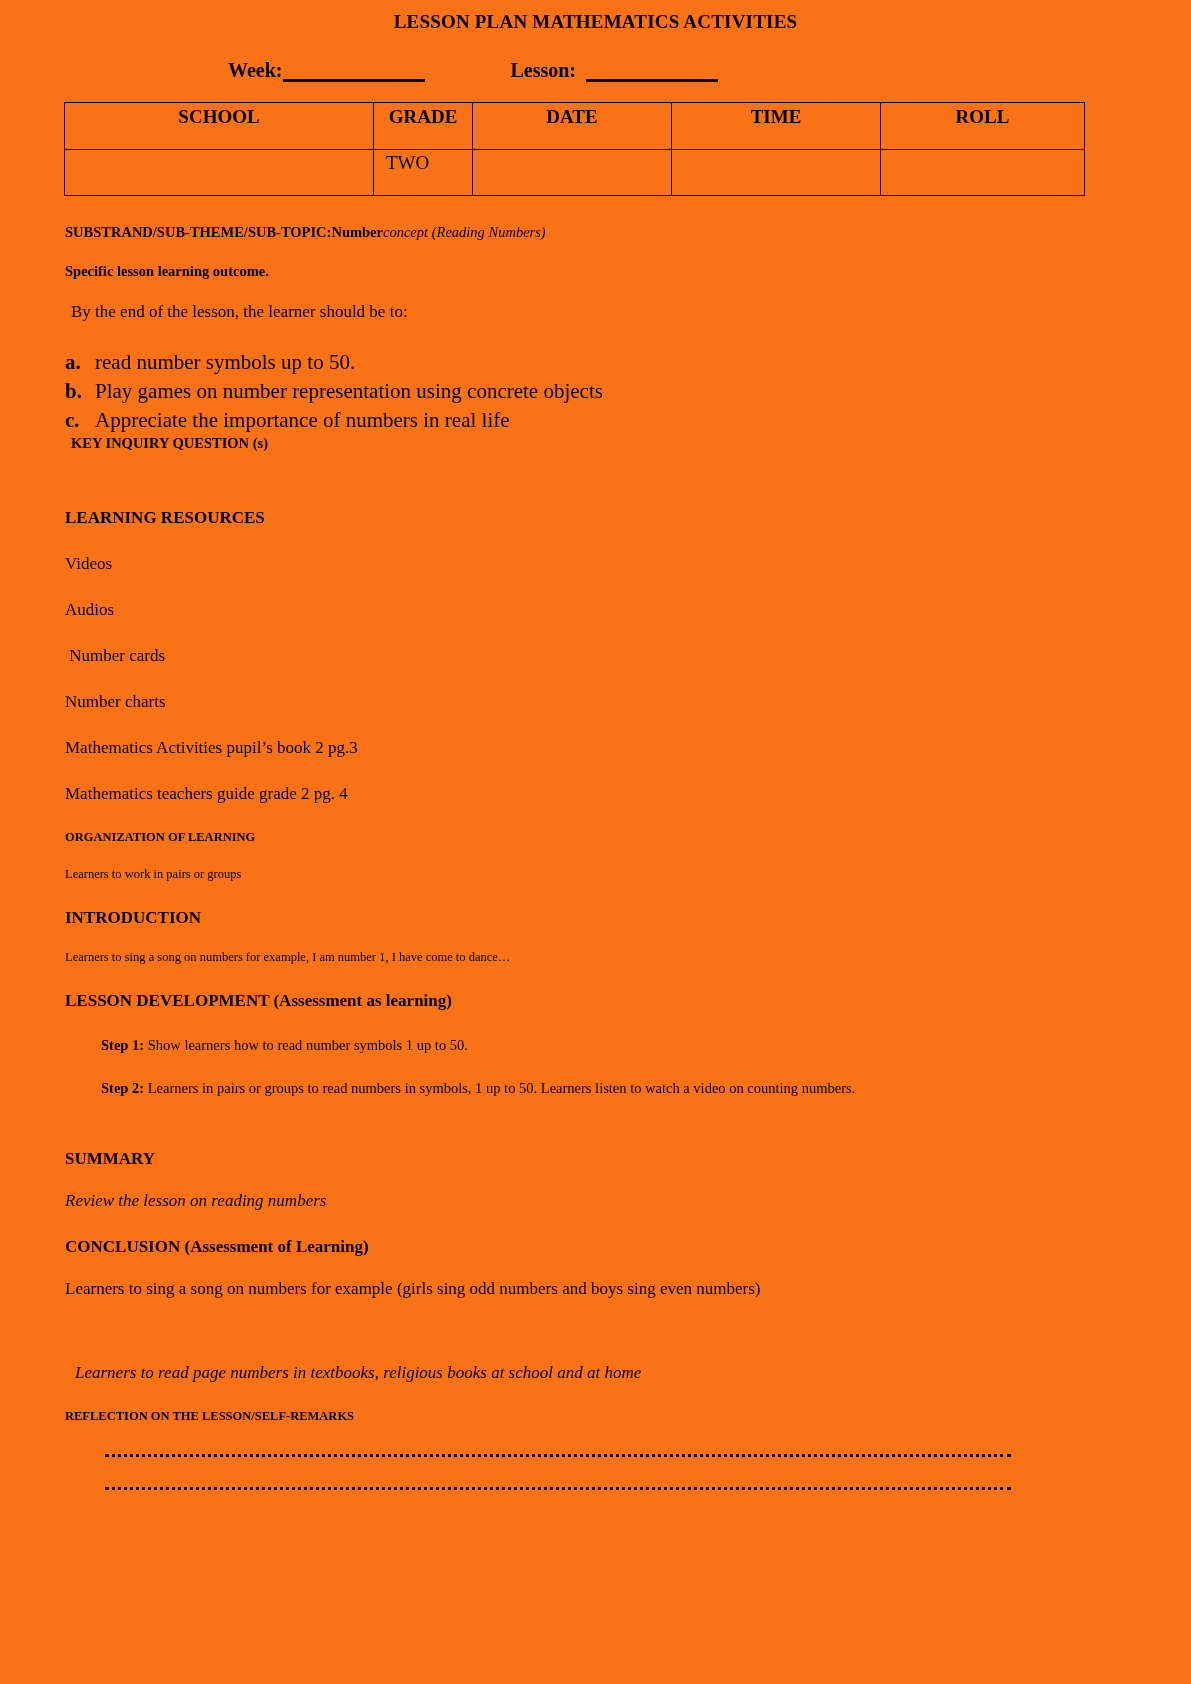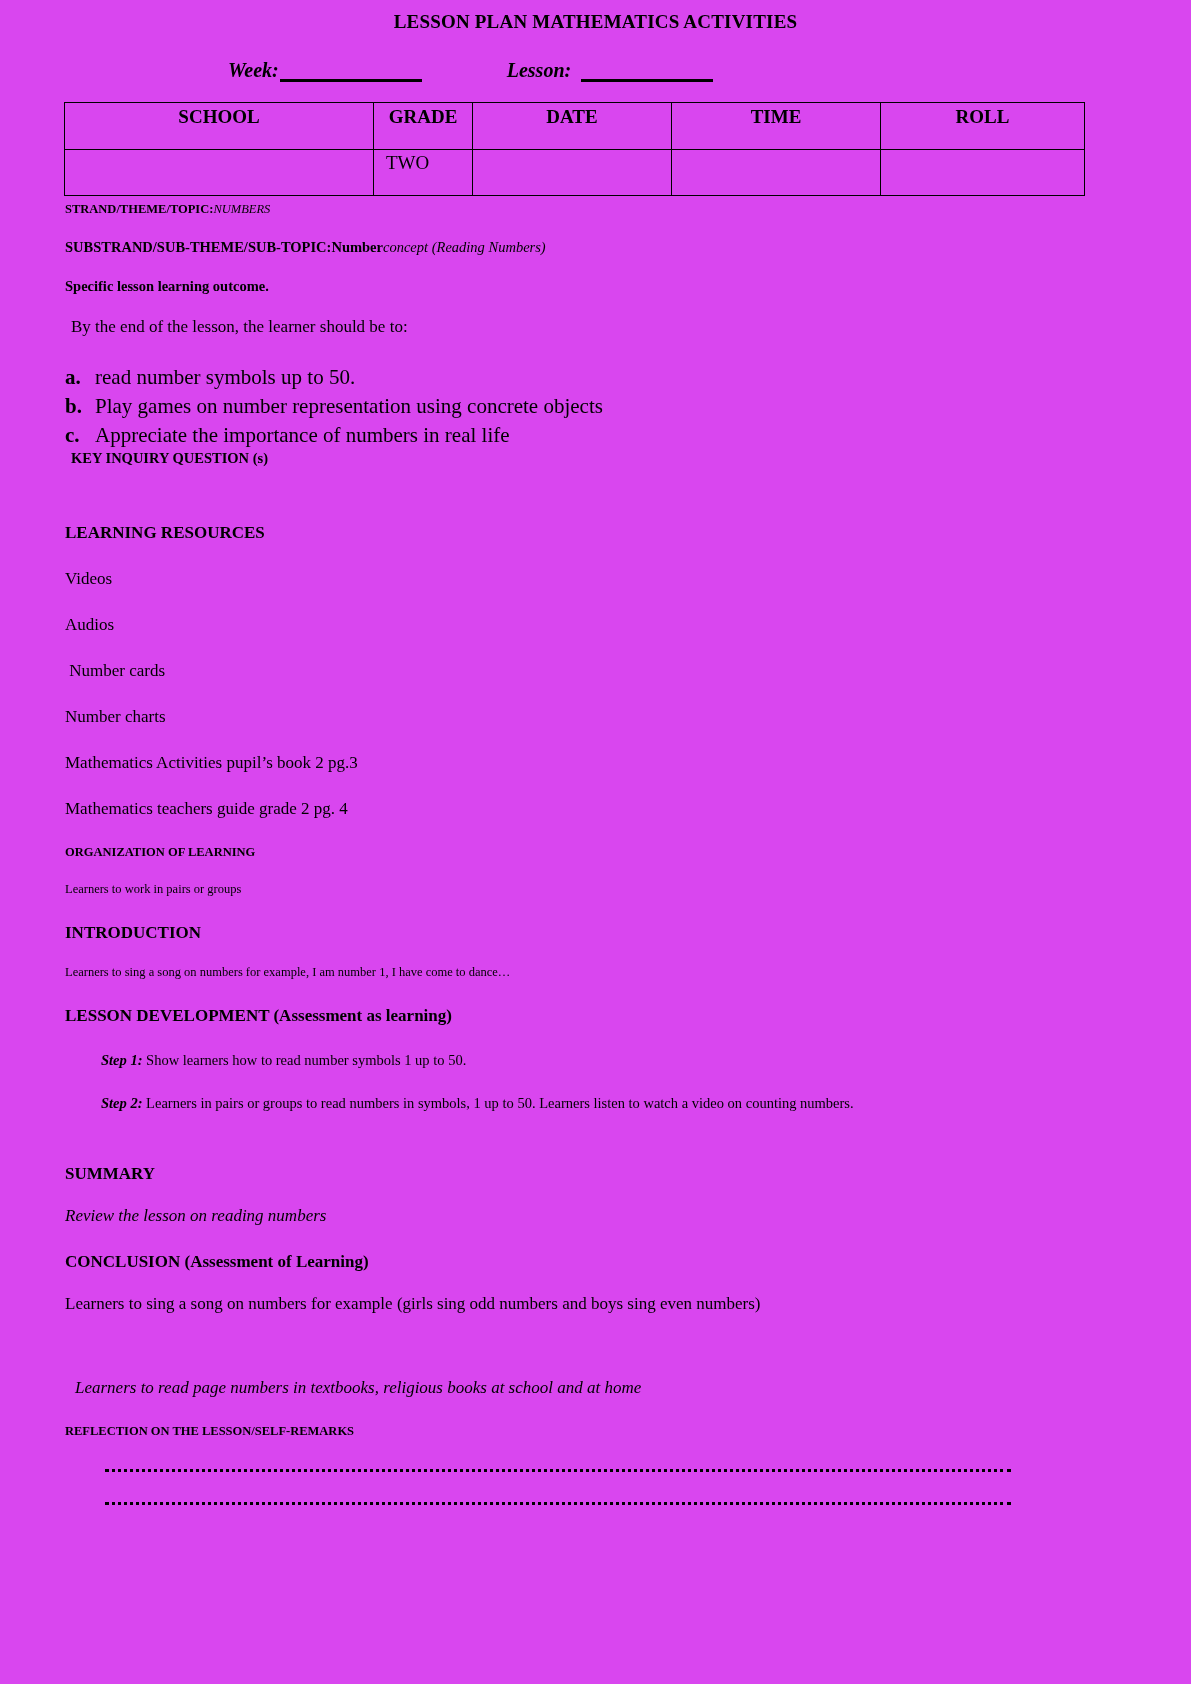--- a/index.html
+++ b/index.html
@@ -4,21 +4,21 @@
 <style>
   html, body {
     margin: 0;
     padding: 0;
     background: #ffffff;
   }
   .page {
     position: relative;
     width: 1191px;
     height: 1684px;
-    background: #d946ef;
+    background: #f97316;
     font-family: "Liberation Serif", "DejaVu Serif", serif;
     color: #000000;
     overflow: hidden;
   }
   .doc-title {
     text-align: center;
     font-weight: bold;
     font-size: 19px;
     letter-spacing: 0.2px;
     margin: 11px 0 0 0;
@@ -27,21 +27,20 @@
     display: flex;
     margin-top: 26px;
     padding-left: 228px;
     font-weight: bold;
     font-size: 20px;
   }
   .wl-item {
     display: flex;
     align-items: flex-end;
     white-space: nowrap;
-    font-style: italic;
   }
   .wl-item.second { margin-left: 85px; }
   .wl-label { font-weight: bold; }
   .wl-blank {
     display: inline-block;
     border-bottom: 3px solid #000;
     height: 14px;
   }
   .wl-blank.w1 { width: 142px; margin-left: 1px; }
   .wl-blank.w2 { width: 132px; margin-left: 10px; }
@@ -73,21 +72,21 @@
   .body-wrap {
     padding-left: 65px;
     padding-right: 60px;
   }
   .line { margin: 0; }
   .sm { font-size: 12.5px; }
   .md { font-size: 14.5px; }
   .lg { font-size: 17px; }
   .b { font-weight: bold; }
   .i { font-style: italic; }
-  .bi { font-weight: bold; font-style: italic; }
+  .bi { font-weight: bold; }
 
   .spacer-6 { height: 6px; }
   .spacer-22 { height: 22px; }
   .spacer-26 { height: 26px; }
   .spacer-30 { height: 30px; }
 
   .outcome-list {
     list-style: none;
     margin: 0;
     padding: 0;
@@ -147,21 +146,20 @@
       <td class="blank-cell"></td>
       <td class="blank-cell"></td>
       <td class="blank-cell"></td>
     </tr>
   </tbody>
     </table>
 
   <div class="body-wrap">
 
     <div class="spacer-6"></div>
-    <p class="line sm"><span class="b">STRAND/THEME/TOPIC:</span><span class="i">NUMBERS</span></p>
 
     <div class="spacer-22"></div>
     <p class="line md"><span class="b">SUBSTRAND/SUB-THEME/SUB-TOPIC:</span><span class="b">Number</span><span class="i">concept (Reading Numbers)</span></p>
 
     <div class="spacer-22"></div>
     <p class="line md b">Specific lesson learning outcome.</p>
 
     <div class="spacer-22"></div>
     <p class="line lg indent-small">By the end of the lesson, the learner should be to:</p>
 

